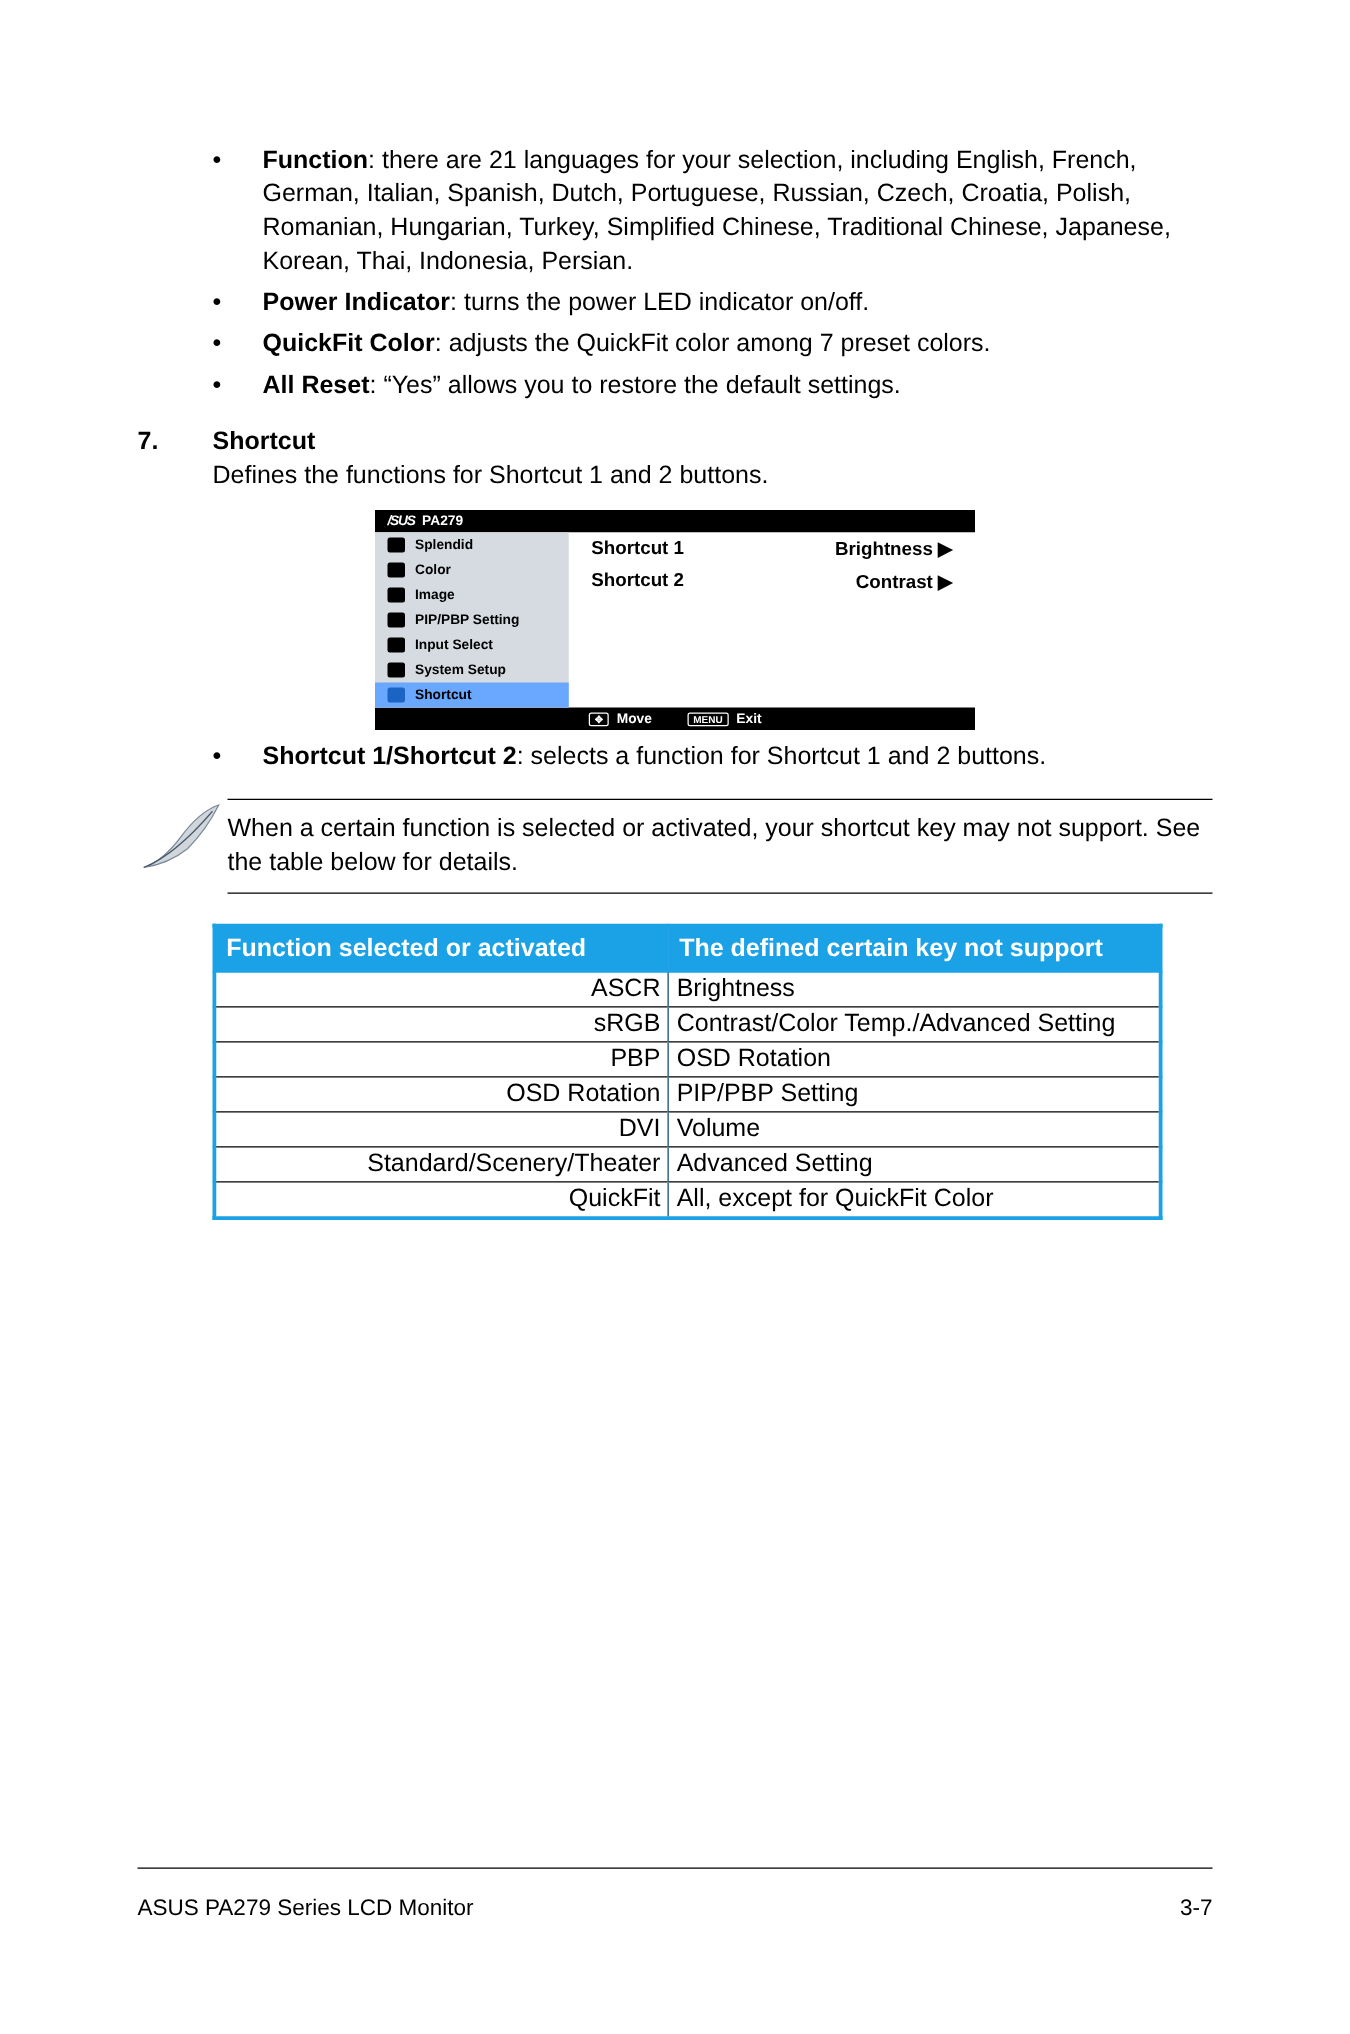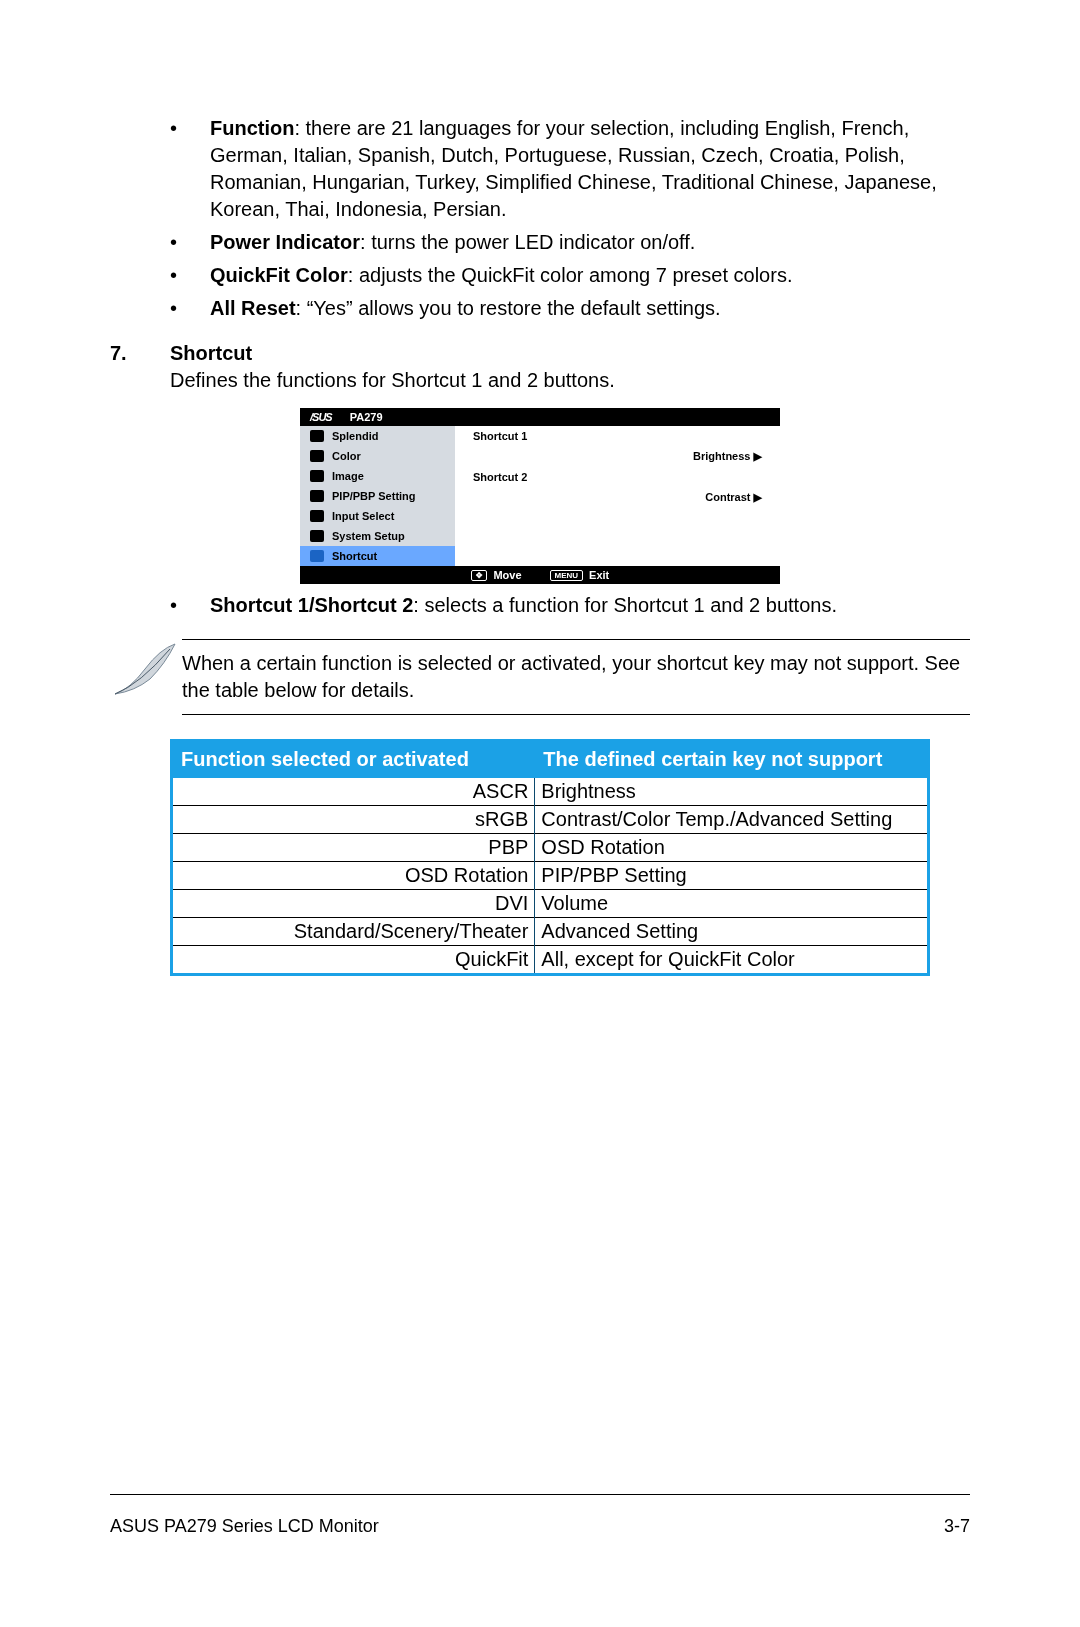--- a/index.html
+++ b/index.html
@@ -55,21 +55,21 @@
     font-weight: bold;
     color: #000;
   }
   .osd-top {
     background: #000;
     color: #fff;
     padding: 3px 10px;
     font-size: 11px;
     display: flex;
     align-items: center;
-    gap: 18px;
+    gap: 6px;
   }
   .osd-top .logo {
     font-style: italic;
     letter-spacing: -1px;
     font-weight: bold;
   }
   .osd-body {
     display: flex;
     background: #fff;
   }
@@ -90,24 +90,24 @@
   .osd-icon {
     width: 14px;
     height: 12px;
     background: #000;
     border-radius: 2px;
   }
   .osd-right {
     flex: 1;
     padding: 4px 18px;
     display: grid;
-    grid-template-columns: 1fr;
+    grid-template-columns: 1fr 1fr;
     align-content: start;
     row-gap: 8px;
-    font-size: 11px;
+    font-size: 15px;
   }
   .osd-right .r { text-align: right; }
   .osd-bot {
     background: #000;
     color: #fff;
     display: flex;
     gap: 28px;
     justify-content: center;
     padding: 3px 0;
     font-size: 11px;

